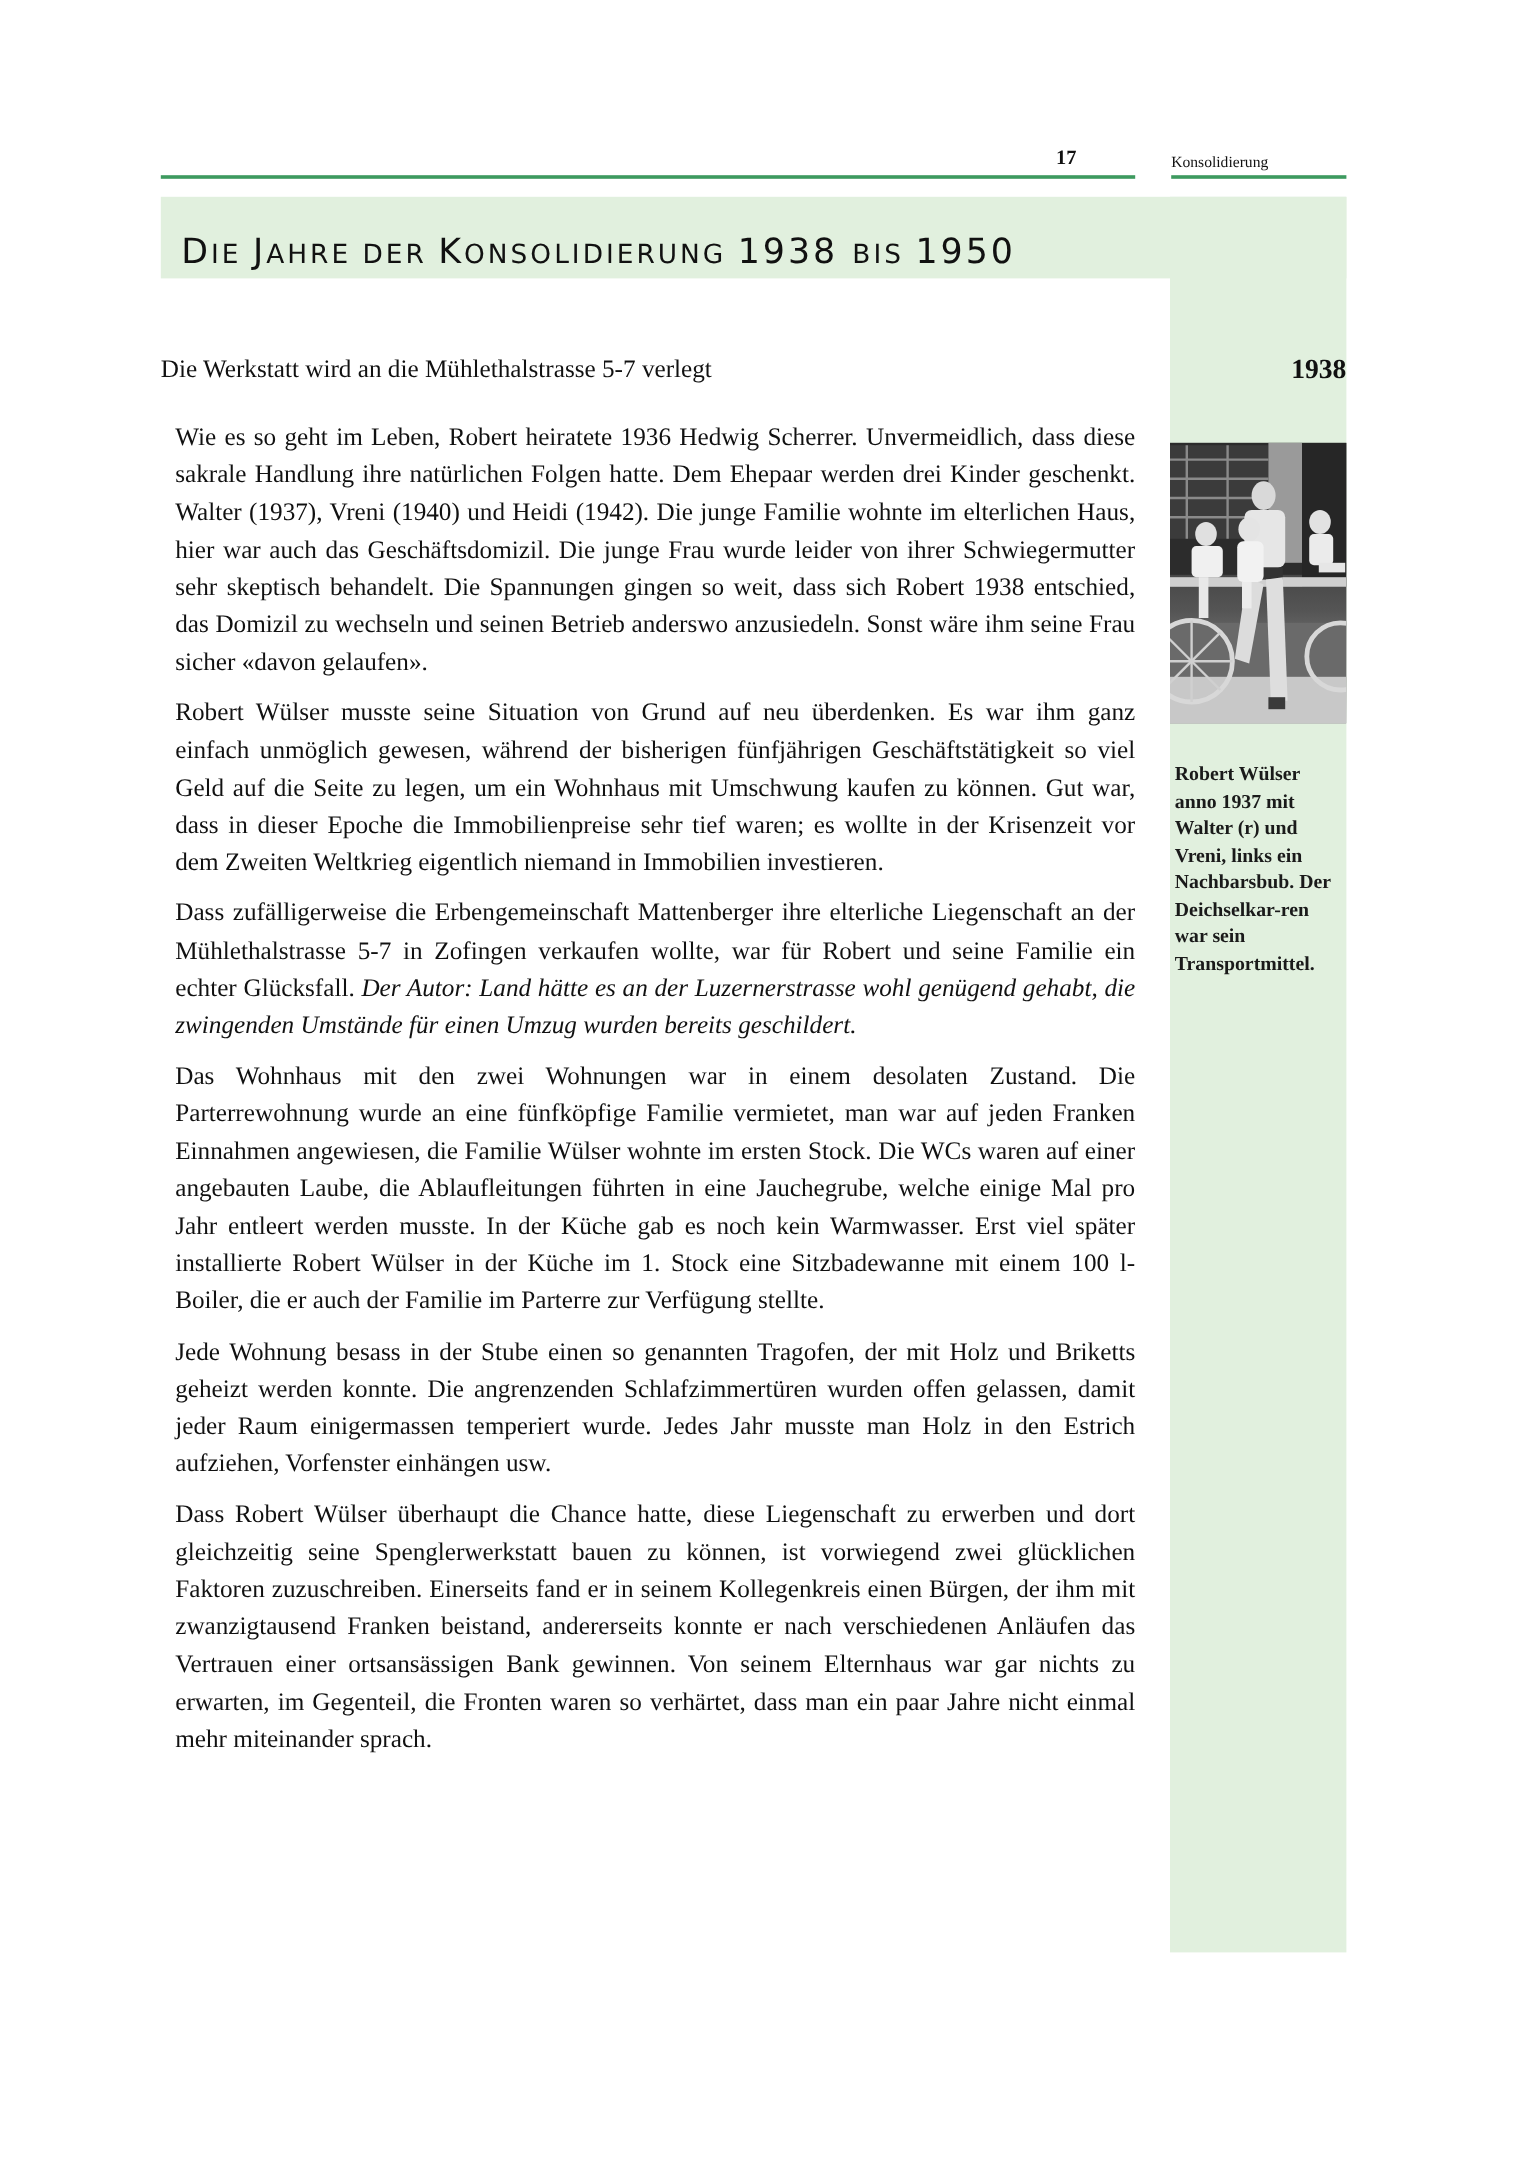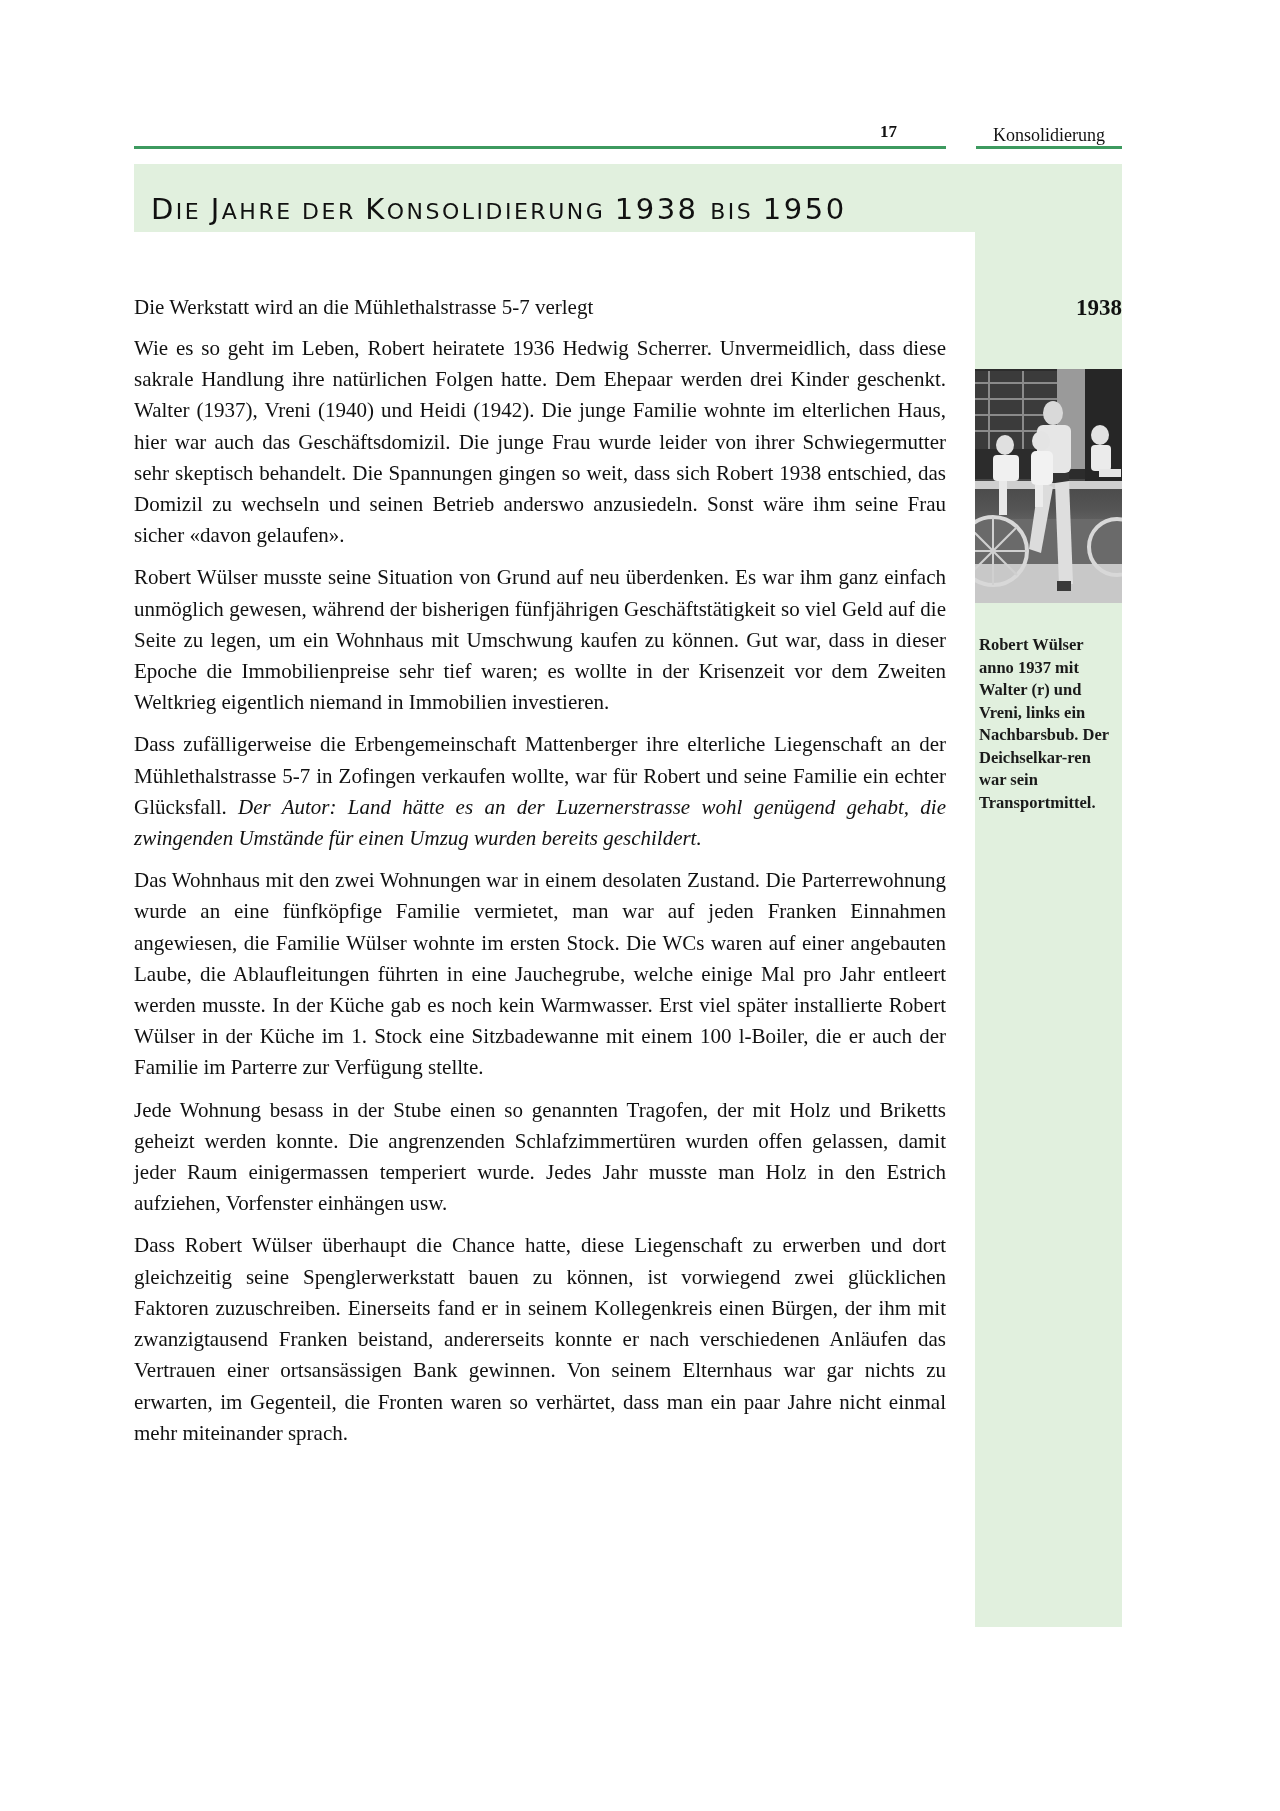--- a/index.html
+++ b/index.html
@@ -23,22 +23,22 @@
       text-align: left;
       font-size: 17px;
       font-weight: bold;
       line-height: 20px;
     }
     .running-head {
       position: absolute;
       top: 127px;
       left: 976px;
       width: 146px;
-      text-align: center;
-      font-size: 18px;
+      text-align: left;
+      font-size: 13px;
       line-height: 16px;
     }
     .rule {
       position: absolute;
       top: 146px;
       height: 3px;
       background: #3d9a5f;
     }
     .rule-left { left: 134px; width: 812px; }
     .rule-right { left: 976px; width: 146px; }
@@ -118,26 +118,26 @@
       font-size: 21px;
       line-height: 31.2px;
     }
     .section-heading {
       font-weight: bold;
       margin: 0;
       font-size: 21px;
       line-height: 29px;
     }
     .section-subheading {
-      margin: 0 0 11px 0;
+      margin: 0 0 27px 0;
       font-size: 21px;
       line-height: 29px;
     }
     .para {
-      margin: 0 0 11px 0;
+      margin: 0 0 11px 12px;
       text-align: justify;
       hyphens: manual;
     }
     .para em { font-style: italic; font-family: Liberation Serif, serif; }
   </style>
 </head>
 <body>
 
 <div class="page-number">17</div>
 <div class="running-head">Konsolidierung</div>

